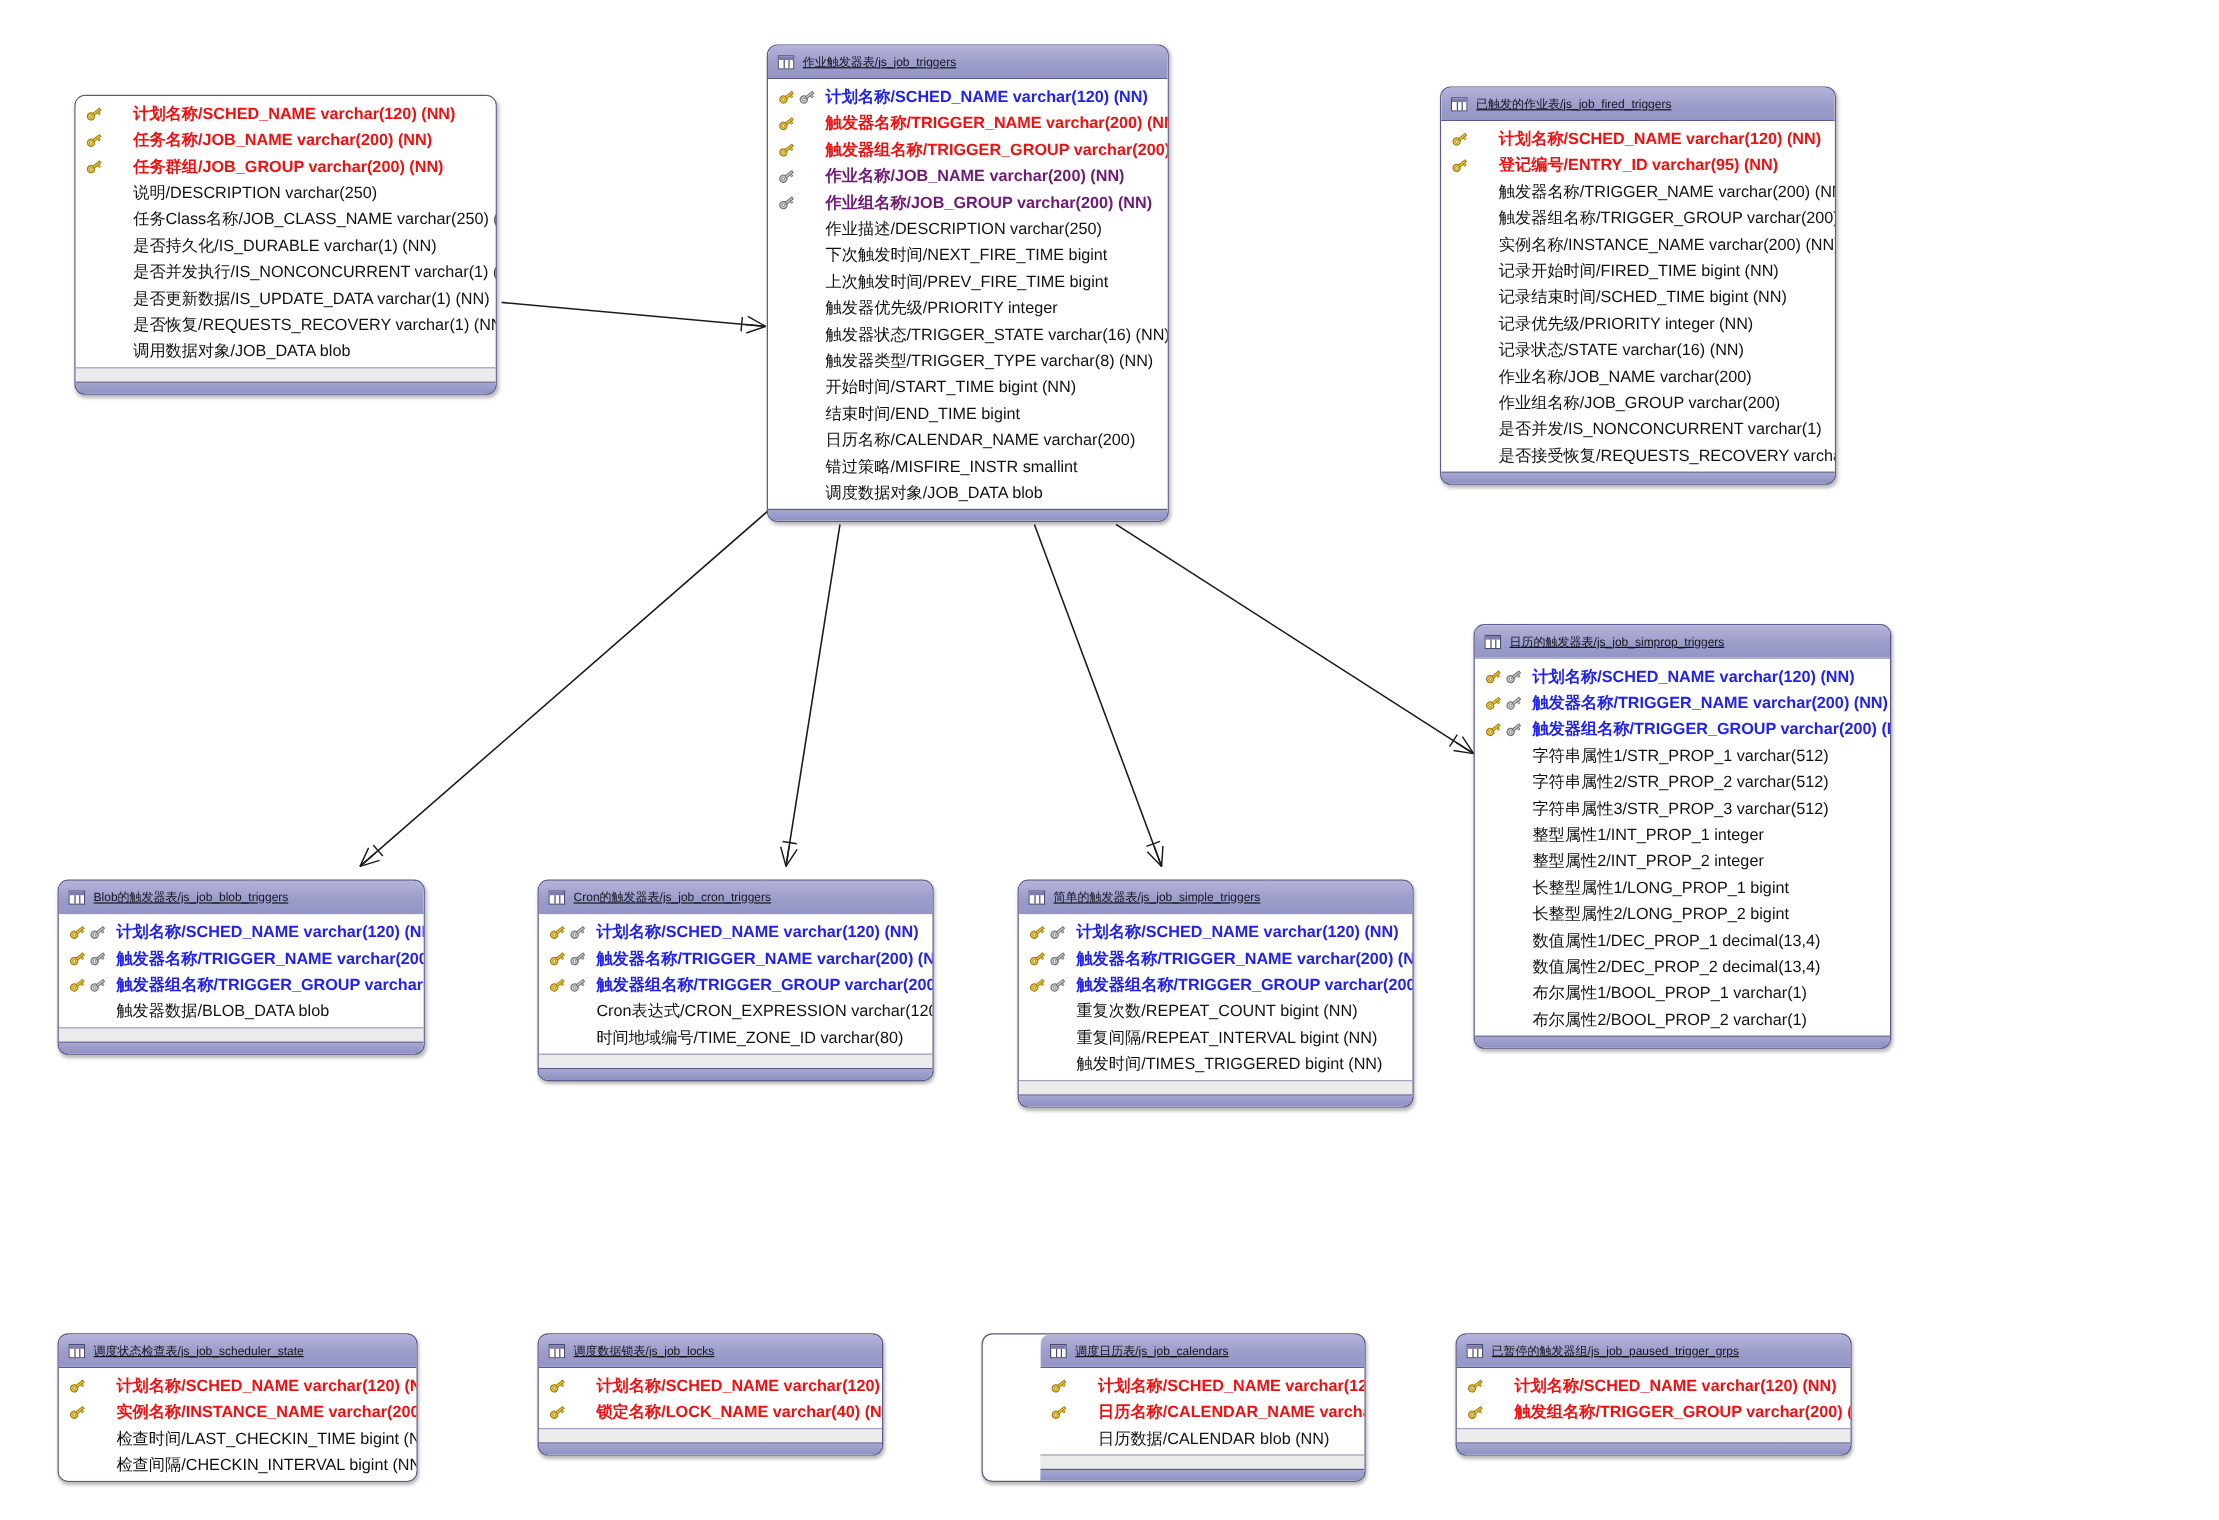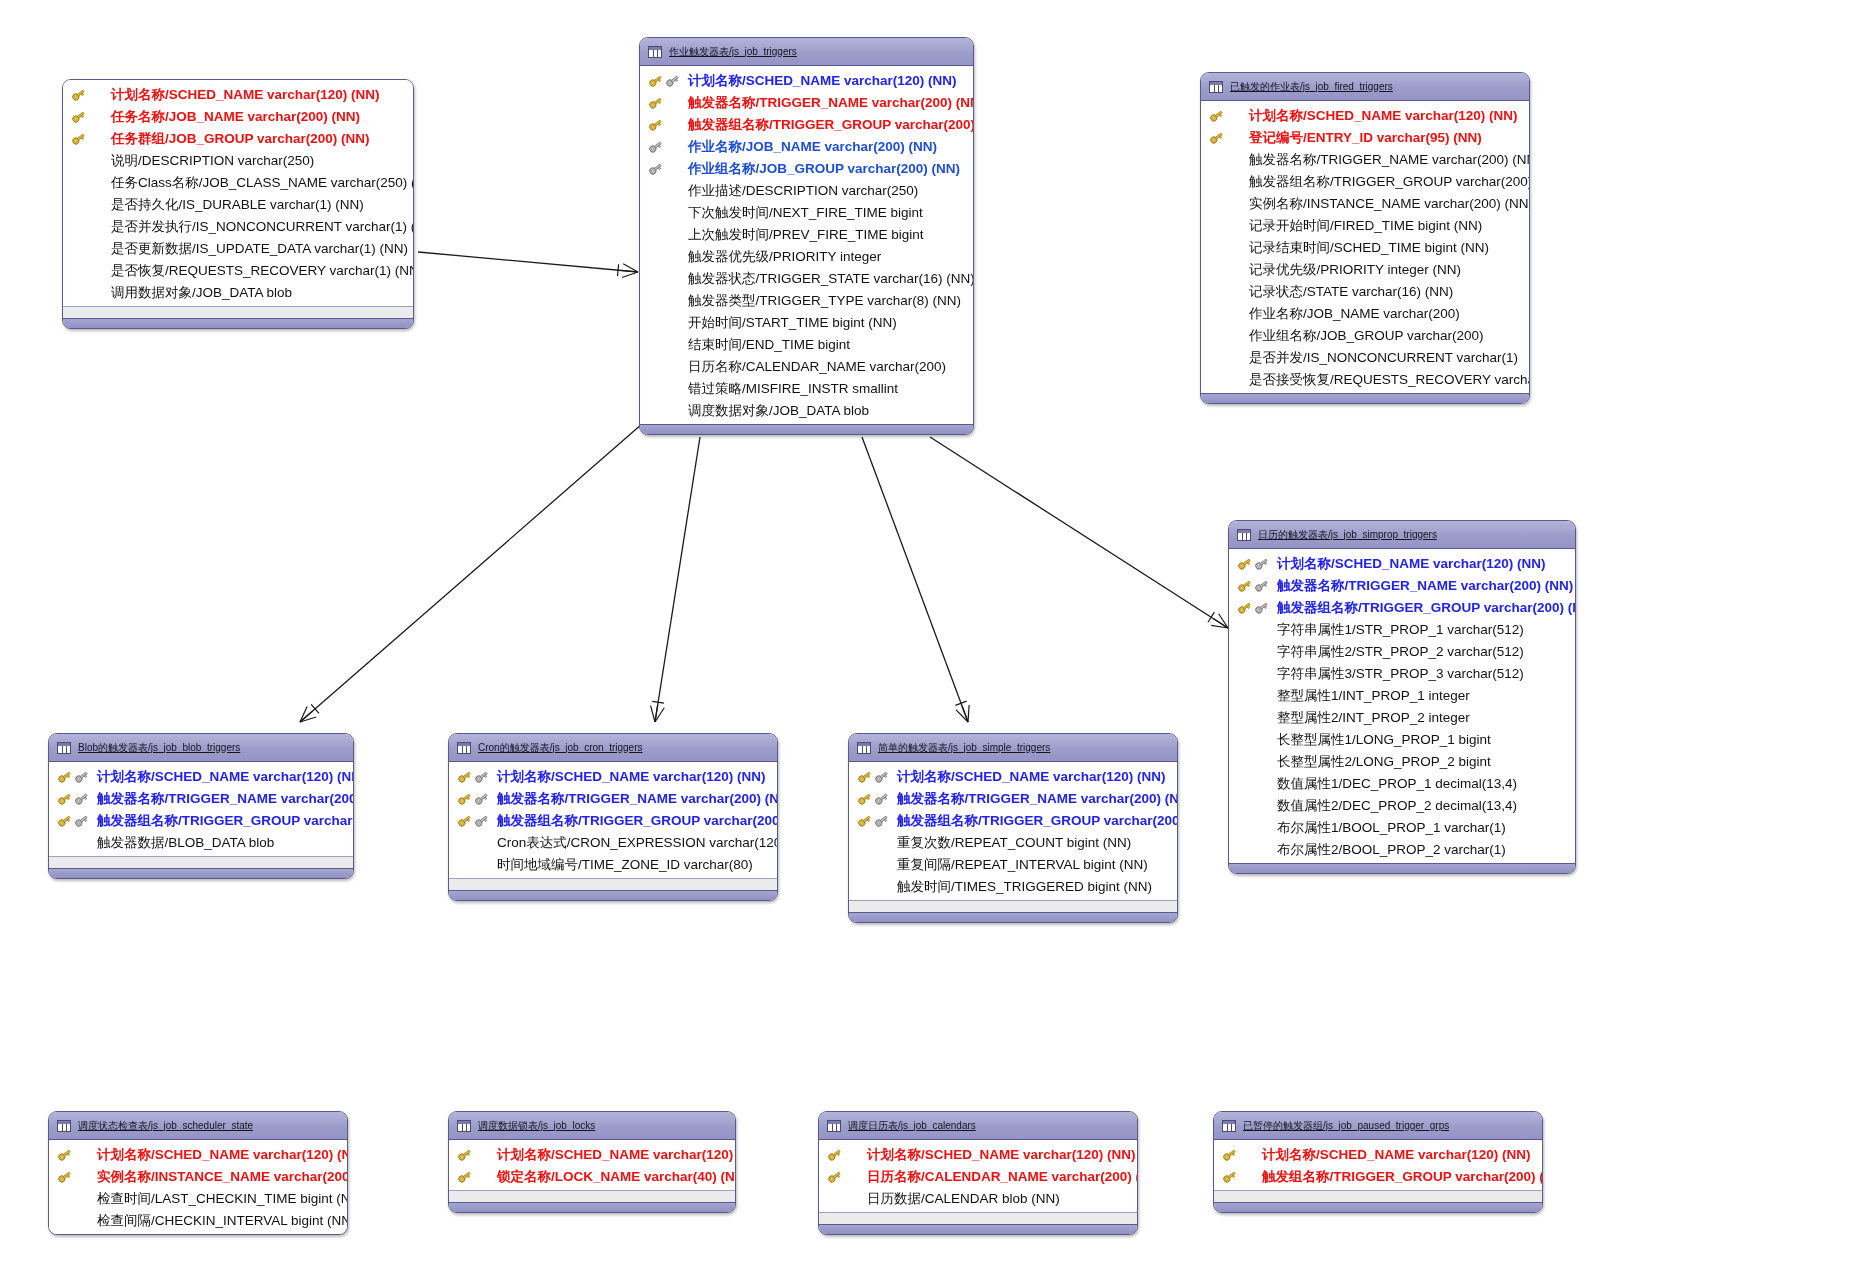--- a/index.html
+++ b/index.html
@@ -105,21 +105,21 @@
   .key {
     width: 15px;
     height: 13px;
     flex: 0 0 15px;
     position: relative;
   }
   .key svg { display: block; }
   .fname { }
   .fname.pk   { color: #ee1111; font-weight: bold; }
   .fname.pkfk { color: #2222ee; font-weight: bold; }
-  .fname.fk   { color: #1d4ed8; font-weight: bold; }
+  .fname.fk   { color: #701a75; font-weight: bold; }
   .fname.norm { color: #111111; font-weight: normal; }
   .entity-footer {
     height: 11px;
     background: #ebebeb;
     border-top: 1px solid #9f9fbe;
   }
   .entity-bottombar {
     height: 9px;
     background: linear-gradient(to bottom, #a6a6d0, #9090c4);
     border-top: 1px solid #5a5a8c;
@@ -947,21 +947,21 @@
                   </g>
                 </svg>
               </span>
             </span>
             <span class="fname pk">锁定名称/LOCK_NAME varchar(40) (NN)</span>
           </div>
         </div>
         <div class="entity-footer"></div>
         <div class="entity-bottombar"></div>
       </div>
-      <div class="entity" style="left: 818px; top: 1111px; width: 320px;">
+      <div class="entity" style="left: 818px; top: 1111px; width: 320px; padding-left: 48px;">
         <div class="entity-header">
           <span class="tbl-icon"></span>
           <span class="entity-title">调度日历表/js_job_calendars</span>
         </div>
         <div class="fields">
           <div class="field">
             <span class="keycell">
               <span class="key">
                 <svg width="15" height="13" viewBox="0 0 15 13">
                   <g transform="rotate(-38 7 6)">

